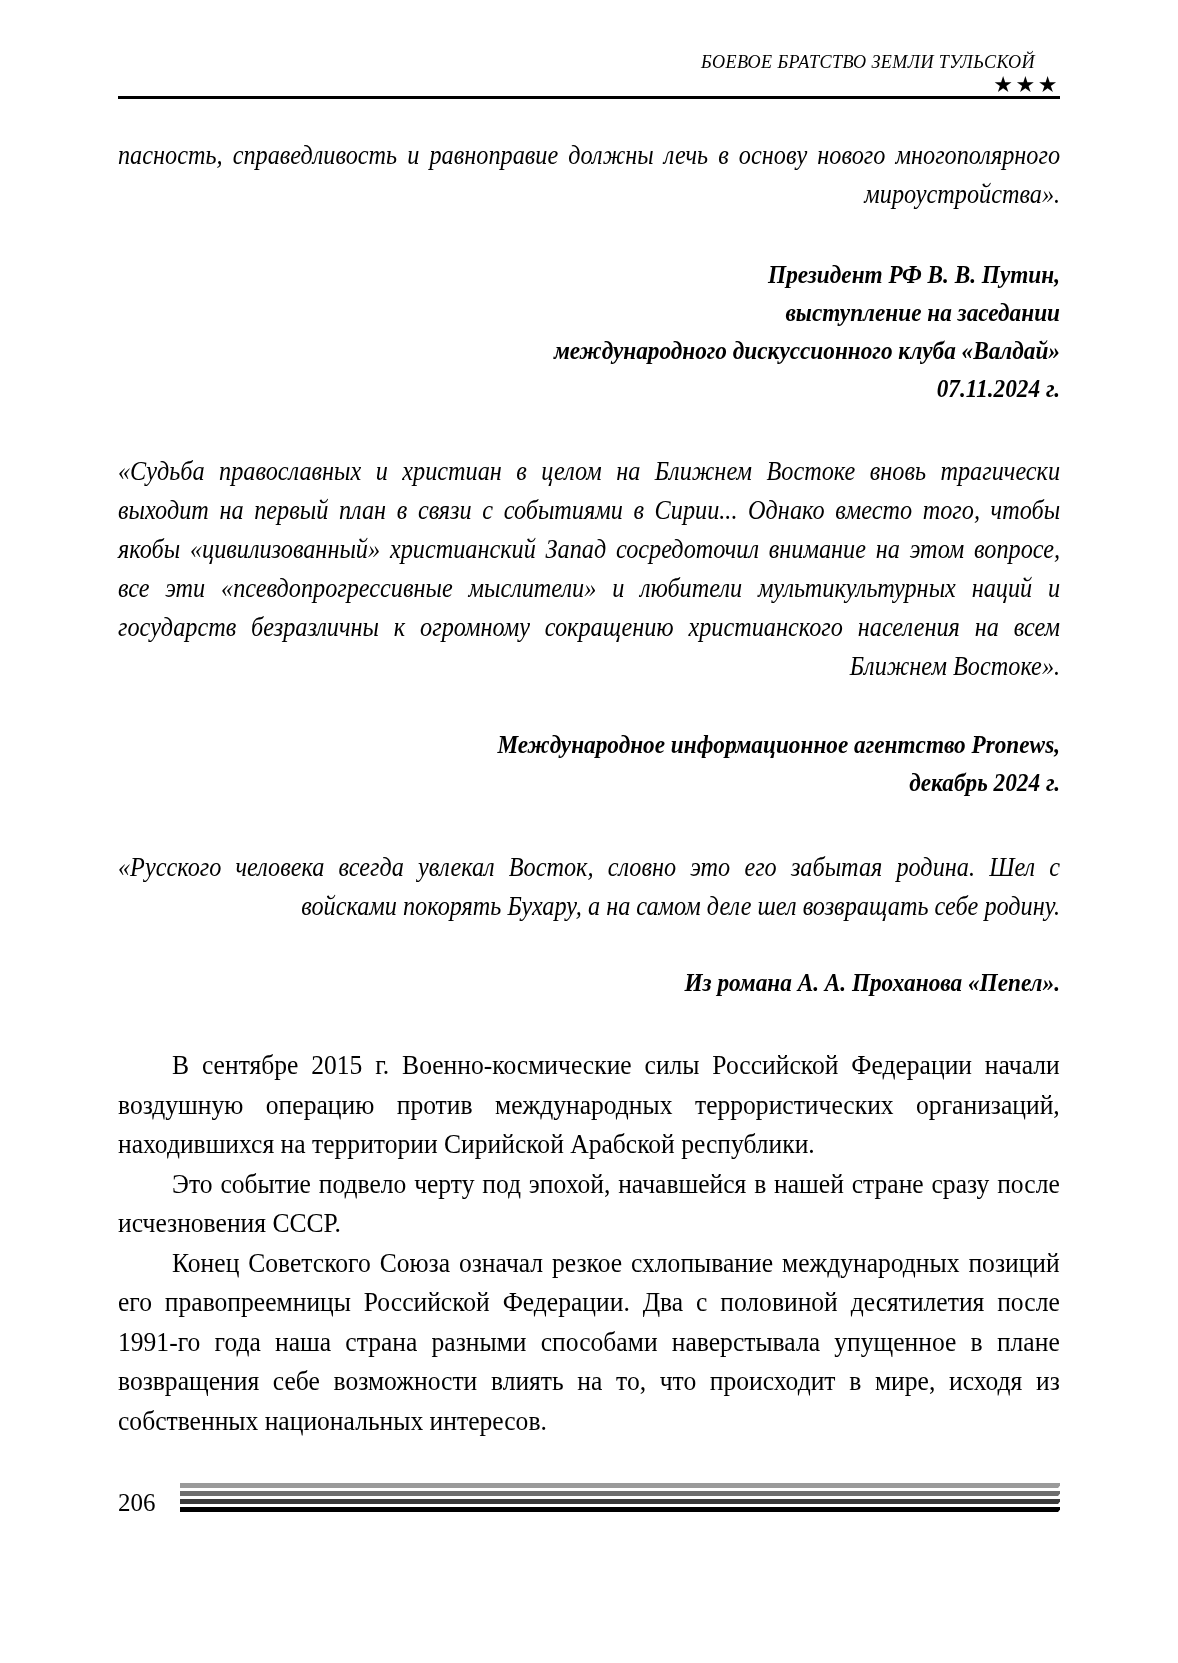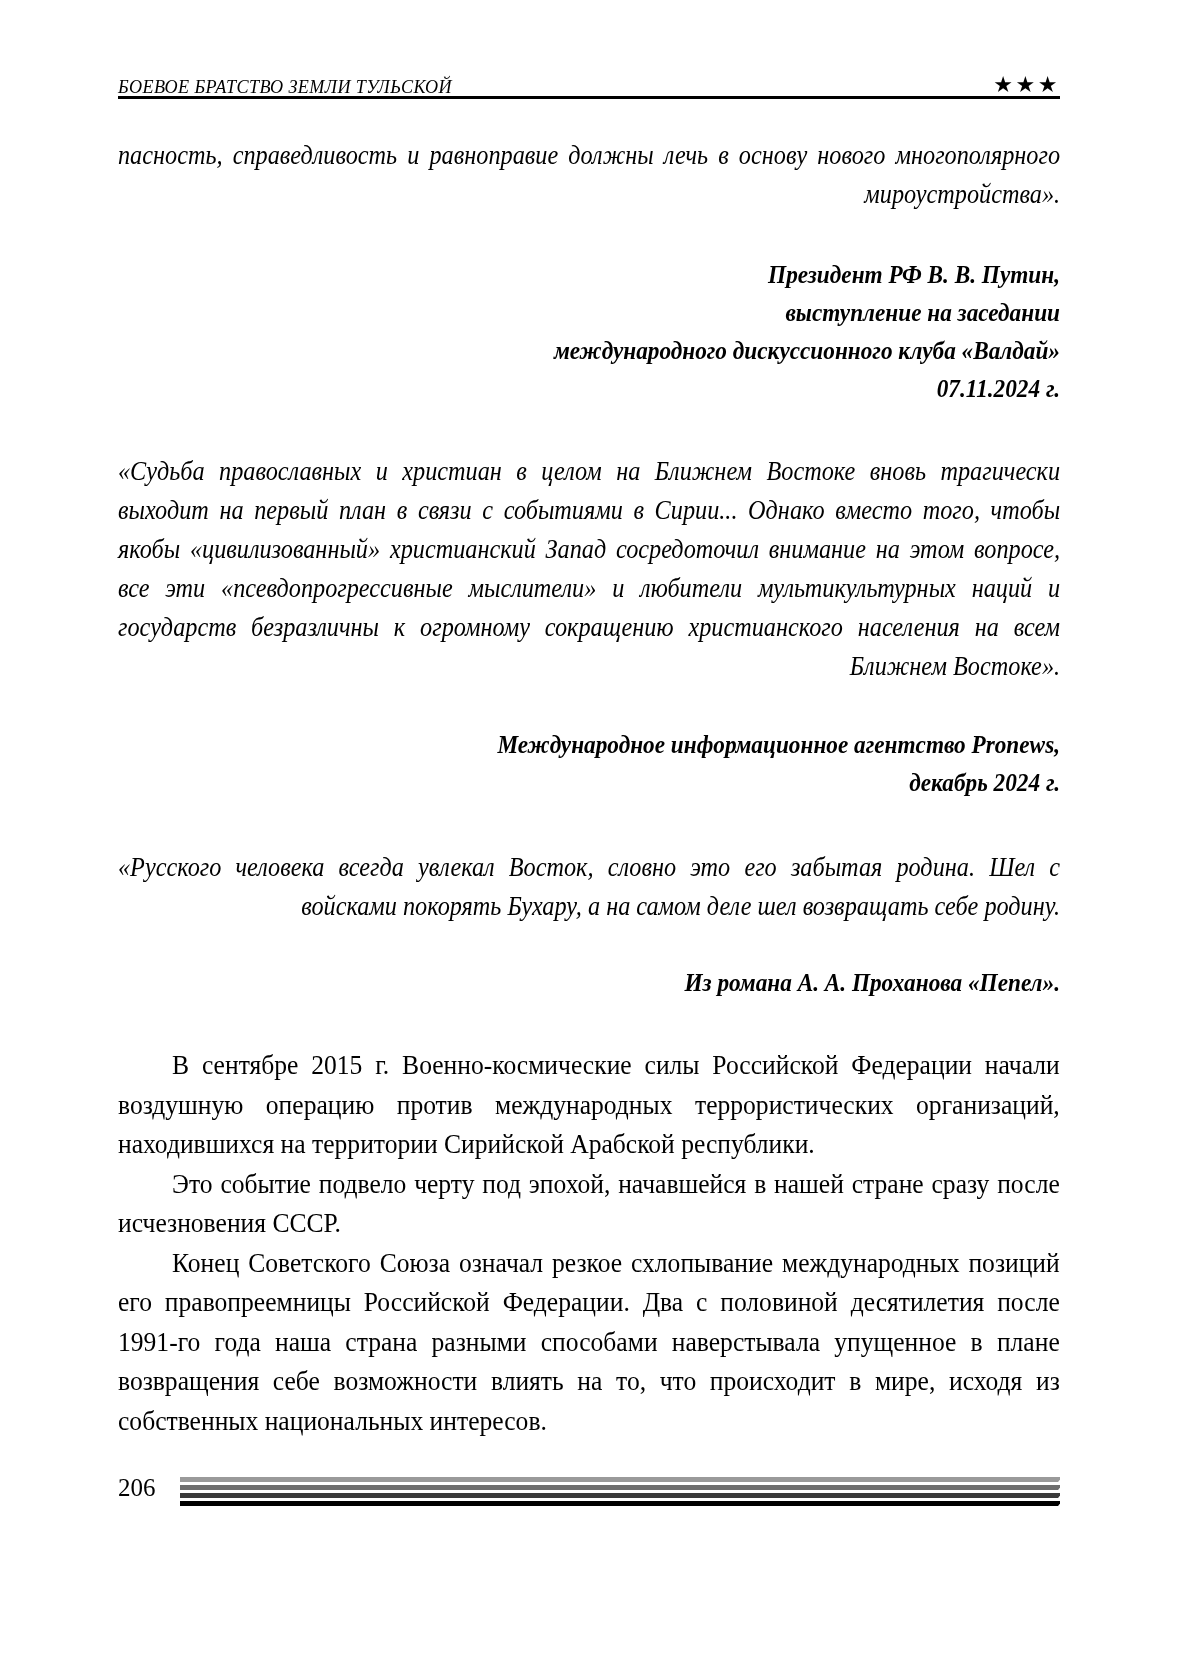--- a/index.html
+++ b/index.html
@@ -28,20 +28,21 @@
   
   .header {
     position: absolute;
     left: 118px;
     top: 52px;
     width: 942px;
     height: 44px;
     display: flex;
     align-items: flex-end;
     justify-content: space-between;
+    flex-direction: column;
   }
   .header-title {
     font-style: italic;
     font-weight: 400;
     font-size: 19.5px;
     letter-spacing: 0.4px;
     line-height: 1;
     transform: scaleX(0.93);
     transform-origin: left bottom;
     white-space: nowrap;
@@ -115,21 +116,21 @@
   .sp-6  { height: 44px; }
 
   
   .footer {
     position: absolute;
     left: 118px;
     bottom: 148px;
     width: 942px;
     height: 40px;
     display: flex;
-    align-items: flex-start;
+    align-items: flex-end;
   }
   .page-number {
     font-size: 25px;
     line-height: 1;
     width: 62px;
     flex: none;
   }
   .footer-stripes {
     flex: 1 1 auto;
     height: 34px;

